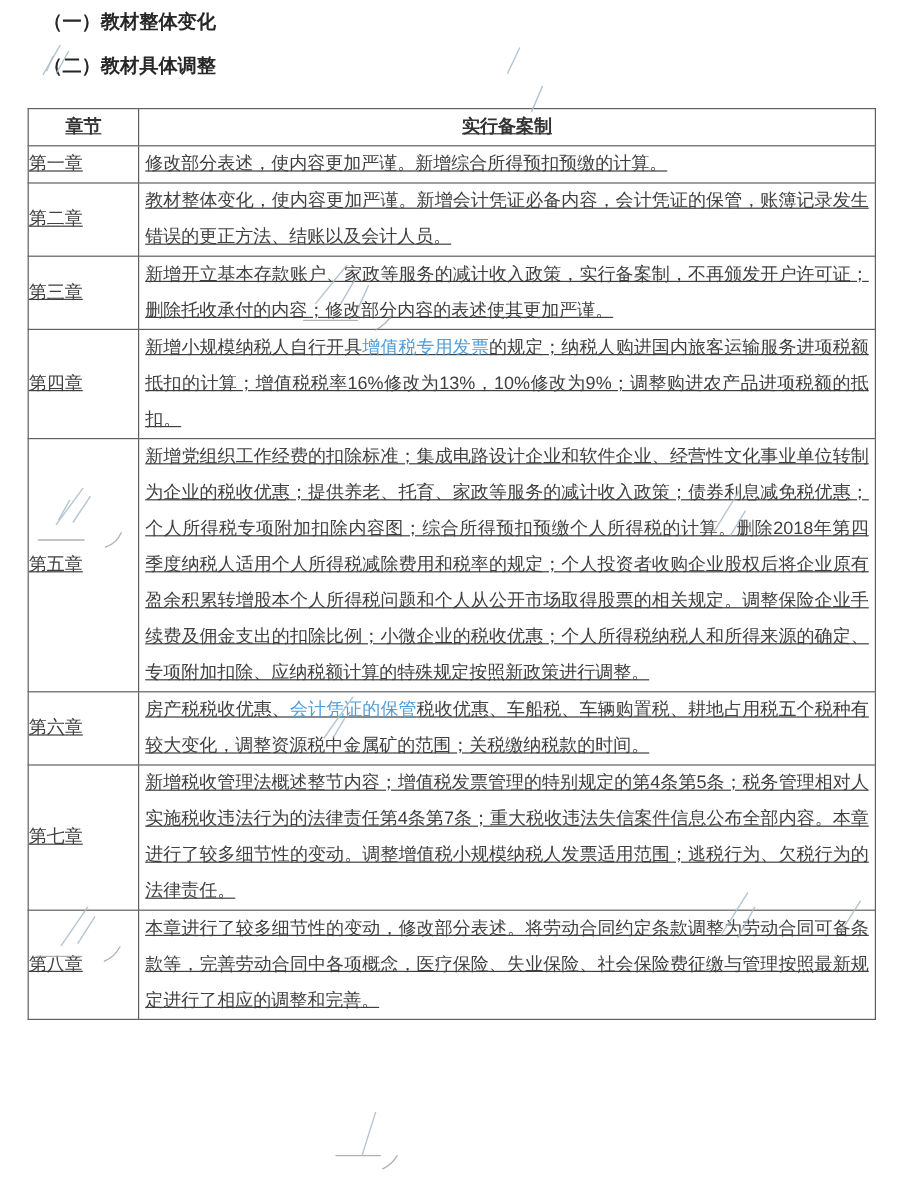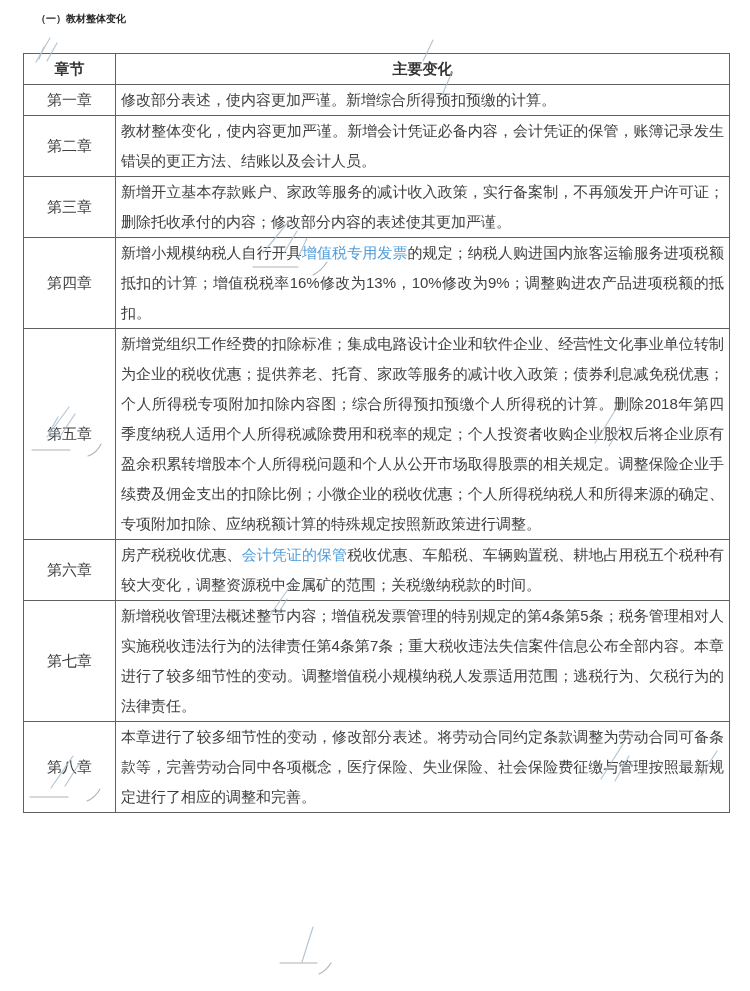--- a/index.html
+++ b/index.html
@@ -15,21 +15,21 @@
     font-family: "Liberation Sans", "DejaVu Sans", sans-serif;
     color: #404040;
   }
   .page {
     position: relative;
     width: 750px;
     height: 991px;
     background: #ffffff;
   }
   .heading {
-    font-size: 10px;
+    font-size: 16px;
     font-weight: bold;
     color: #262626;
     margin: 0 0 0 36px;
     line-height: 21px;
   }
   .heading-1 { padding-top: 8px; }
   .heading-2 { margin-top: 16px; }
   .intro {
     margin: 15px 8px 0 8px;
     font-size: 15px;
@@ -44,31 +44,31 @@
     width: 707px;
     margin: 24px 0 0 23px;
   }
   table.changes th,
   table.changes td {
     border: 1px solid #606060;
     font-size: 15px;
     line-height: 30px;
     font-weight: normal;
     vertical-align: middle;
+    text-decoration: underline;
   }
   table.changes th {
     font-weight: bold;
     color: #333333;
     text-align: center;
     height: 29px;
     padding: 0;
   }
   col.c-chapter { width: 92px; }
   td.chapter {
-    text-align: center;
     color: #404040;
     padding: 0;
   }
   td.change {
     padding: 0 5px;
     text-align: justify;
     color: #404040;
   }
   a.inline-link {
     color: var(--link-color, #4f9cd9);
@@ -84,30 +84,31 @@
   }
 </style>
 </head>
 <body>
 
 <div class="page">
 
   <div class="heading heading-1">（一）教材整体变化</div>
 
 
+  <div class="heading heading-2">（二）教材具体调整</div>
 
   <table class="changes">
     <colgroup>
       <col class="c-chapter">
       <col class="c-change">
     </colgroup>
     <thead>
       <tr>
         <th>章节</th>
-        <th>主要变化</th>
+        <th>实行备案制</th>
       </tr>
     </thead>
     <tbody>
         <tr>
           <td class="chapter">第一章</td>
           <td class="change">修改部分表述，使内容更加严谨。新增综合所得预扣预缴的计算。</td>
         </tr>
         <tr>
           <td class="chapter">第二章</td>
           <td class="change">教材整体变化，使内容更加严谨。新增会计凭证必备内容，会计凭证的保管，账簿记录发生错误的更正方法、结账以及会计人员。</td>

